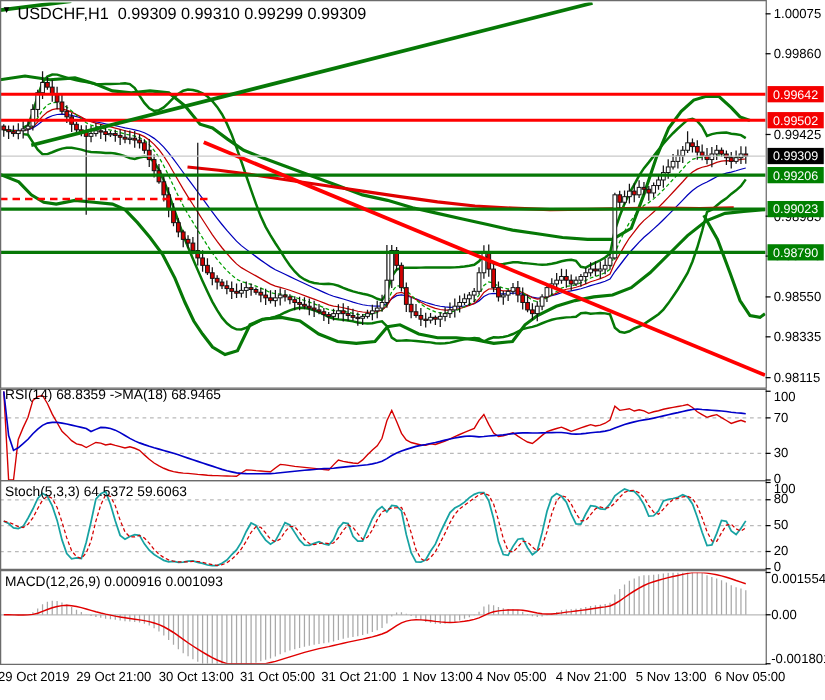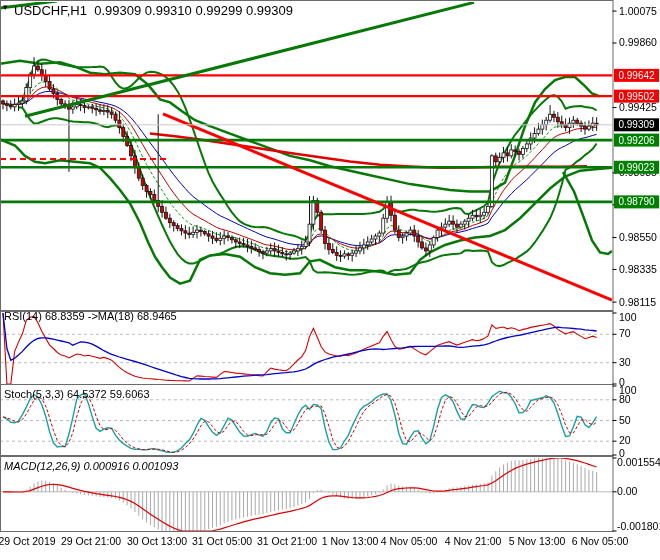--- a/index.html
+++ b/index.html
@@ -4,21 +4,21 @@
 <style>
   html,body{margin:0;padding:0;background:#fff;}
   #root{position:relative;width:660px;height:560px;background:#fff;overflow:hidden;
         font-family:"Liberation Sans",sans-serif;}
   svg{position:absolute;left:0;top:0;}
   .lbl{position:absolute;color:#000;white-space:nowrap;pointer-events:none;}
   #title{left:14px;top:3px;font-size:13px;}
   #tri{left:3px;top:2px;font-size:9px;}
   #rsiLbl{left:4px;top:310px;font-size:11px;}
   #stoLbl{left:4px;top:388px;font-size:11px;}
-  #macLbl{left:4px;top:460px;font-size:11px;font-style:italic;}
+  #macLbl{left:4px;top:460px;font-size:11px;}
   .overlay{position:absolute;background:transparent;}
 </style>
 </head>
 <body>
 <div id="root">
 
 <svg id="cv" width="660" height="560">
       <defs>
         <clipPath id="mClip">
           <rect x="0" y="2" width="612.5" height="308"></rect>

